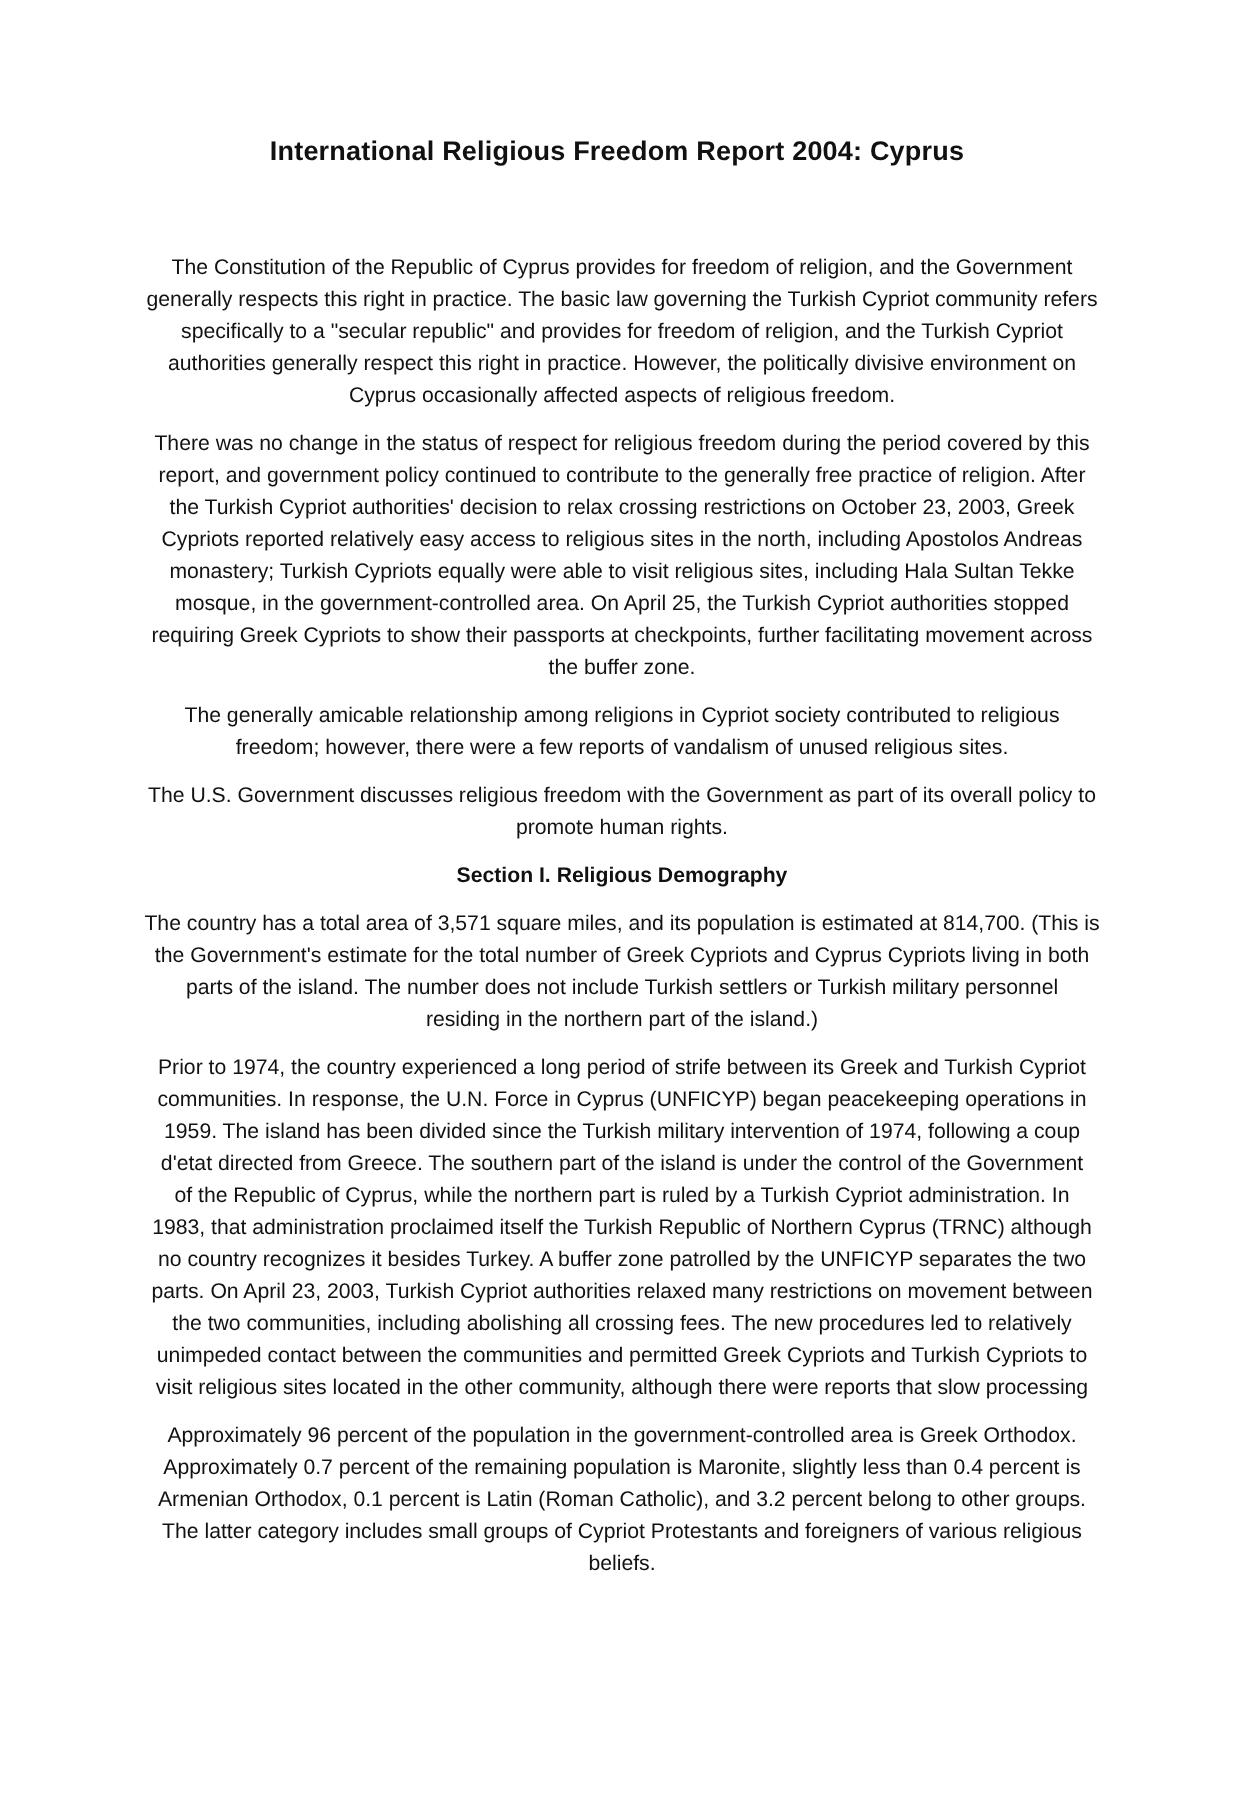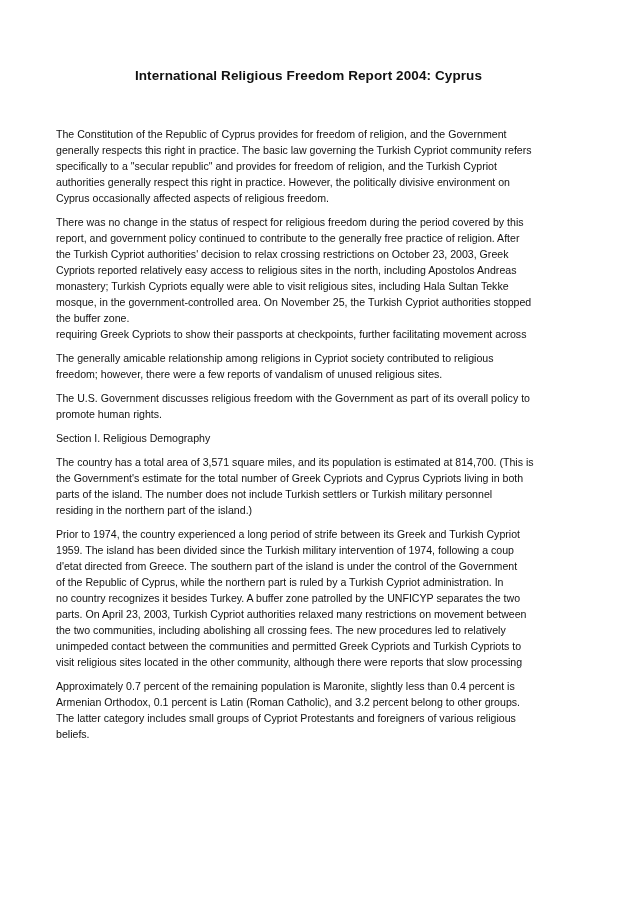--- a/index.html
+++ b/index.html
@@ -9,25 +9,25 @@
       background: #ffffff; color: #111111;
       font-family: "Liberation Sans", "DejaVu Sans", sans-serif;
     }
     .title {
       position: absolute; top: 68px; left: 0; width: 617px;
       text-align: center; font-size: 13.5px; font-weight: bold; color: #111;
       letter-spacing: 0.1px;
     }
     .body {
       position: absolute; left: 56px; top: 126px; width: 510px;
-      font-size: 10.6px; line-height: 16px; color: #111;
+      font-size: 10.6px; line-height: 16px; color: #111; text-align: center;
     }
     .para { margin: 0 0 8px 0; white-space: nowrap; }
     .para .ln { display: block; }
-    .section-heading { margin: 0 0 8px 0; font-weight: normal; font-size: 10.6px; line-height: 16px; }
+    .section-heading { margin: 0 0 8px 0; font-weight: bold; font-size: 10.6px; line-height: 16px; }
   </style>
 </head>
 <body>
 
 <div class="page">
   <div class="title">International Religious Freedom Report 2004: Cyprus</div>
 
   <div class="body">
     <p class="para">
       <span class="ln">The Constitution of the Republic of Cyprus provides for freedom of religion, and the Government</span>
@@ -36,23 +36,23 @@
       <span class="ln">authorities generally respect this right in practice. However, the politically divisive environment on</span>
       <span class="ln">Cyprus occasionally affected aspects of religious freedom.</span>
     </p>
 
     <p class="para">
       <span class="ln">There was no change in the status of respect for religious freedom during the period covered by this</span>
       <span class="ln">report, and government policy continued to contribute to the generally free practice of religion. After</span>
       <span class="ln">the Turkish Cypriot authorities' decision to relax crossing restrictions on October 23, 2003, Greek</span>
       <span class="ln">Cypriots reported relatively easy access to religious sites in the north, including Apostolos Andreas</span>
       <span class="ln">monastery; Turkish Cypriots equally were able to visit religious sites, including Hala Sultan Tekke</span>
-      <span class="ln">mosque, in the government-controlled area. On November 25, the Turkish Cypriot authorities stopped</span>
+      <span class="ln">mosque, in the government-controlled area. On April 25, the Turkish Cypriot authorities stopped</span>
+      <span class="ln">requiring Greek Cypriots to show their passports at checkpoints, further facilitating movement across</span>
       <span class="ln">the buffer zone.</span>
-      <span class="ln">requiring Greek Cypriots to show their passports at checkpoints, further facilitating movement across</span>
     </p>
 
     <p class="para">
       <span class="ln">The generally amicable relationship among religions in Cypriot society contributed to religious</span>
       <span class="ln">freedom; however, there were a few reports of vandalism of unused religious sites.</span>
     </p>
 
     <p class="para">
       <span class="ln">The U.S. Government discusses religious freedom with the Government as part of its overall policy to</span>
       <span class="ln">promote human rights.</span>
@@ -62,30 +62,33 @@
 
     <p class="para">
       <span class="ln">The country has a total area of 3,571 square miles, and its population is estimated at 814,700. (This is</span>
       <span class="ln">the Government's estimate for the total number of Greek Cypriots and Cyprus Cypriots living in both</span>
       <span class="ln">parts of the island. The number does not include Turkish settlers or Turkish military personnel</span>
       <span class="ln">residing in the northern part of the island.)</span>
     </p>
 
     <p class="para">
       <span class="ln">Prior to 1974, the country experienced a long period of strife between its Greek and Turkish Cypriot</span>
+      <span class="ln">communities. In response, the U.N. Force in Cyprus (UNFICYP) began peacekeeping operations in</span>
       <span class="ln">1959. The island has been divided since the Turkish military intervention of 1974, following a coup</span>
       <span class="ln">d'etat directed from Greece. The southern part of the island is under the control of the Government</span>
       <span class="ln">of the Republic of Cyprus, while the northern part is ruled by a Turkish Cypriot administration. In</span>
+      <span class="ln">1983, that administration proclaimed itself the Turkish Republic of Northern Cyprus (TRNC) although</span>
       <span class="ln">no country recognizes it besides Turkey. A buffer zone patrolled by the UNFICYP separates the two</span>
       <span class="ln">parts. On April 23, 2003, Turkish Cypriot authorities relaxed many restrictions on movement between</span>
       <span class="ln">the two communities, including abolishing all crossing fees. The new procedures led to relatively</span>
       <span class="ln">unimpeded contact between the communities and permitted Greek Cypriots and Turkish Cypriots to</span>
       <span class="ln">visit religious sites located in the other community, although there were reports that slow processing</span>
     </p>
 
     <p class="para">
+      <span class="ln">Approximately 96 percent of the population in the government-controlled area is Greek Orthodox.</span>
       <span class="ln">Approximately 0.7 percent of the remaining population is Maronite, slightly less than 0.4 percent is</span>
       <span class="ln">Armenian Orthodox, 0.1 percent is Latin (Roman Catholic), and 3.2 percent belong to other groups.</span>
       <span class="ln">The latter category includes small groups of Cypriot Protestants and foreigners of various religious</span>
       <span class="ln">beliefs.</span>
     </p>
   </div>
 </div>
 
 </body></html>

